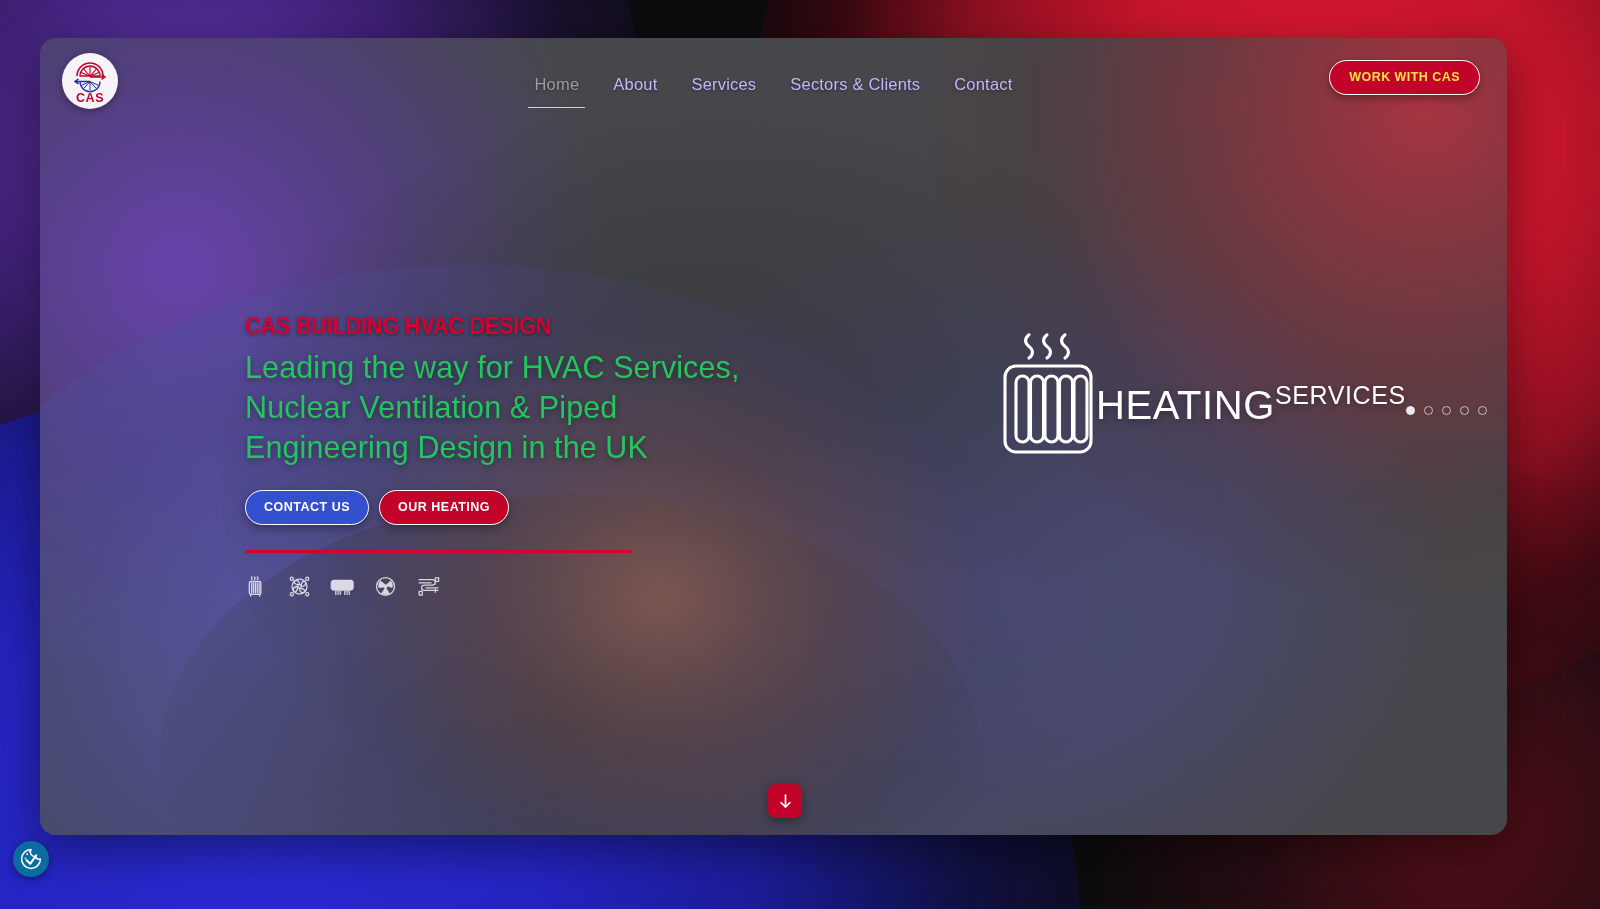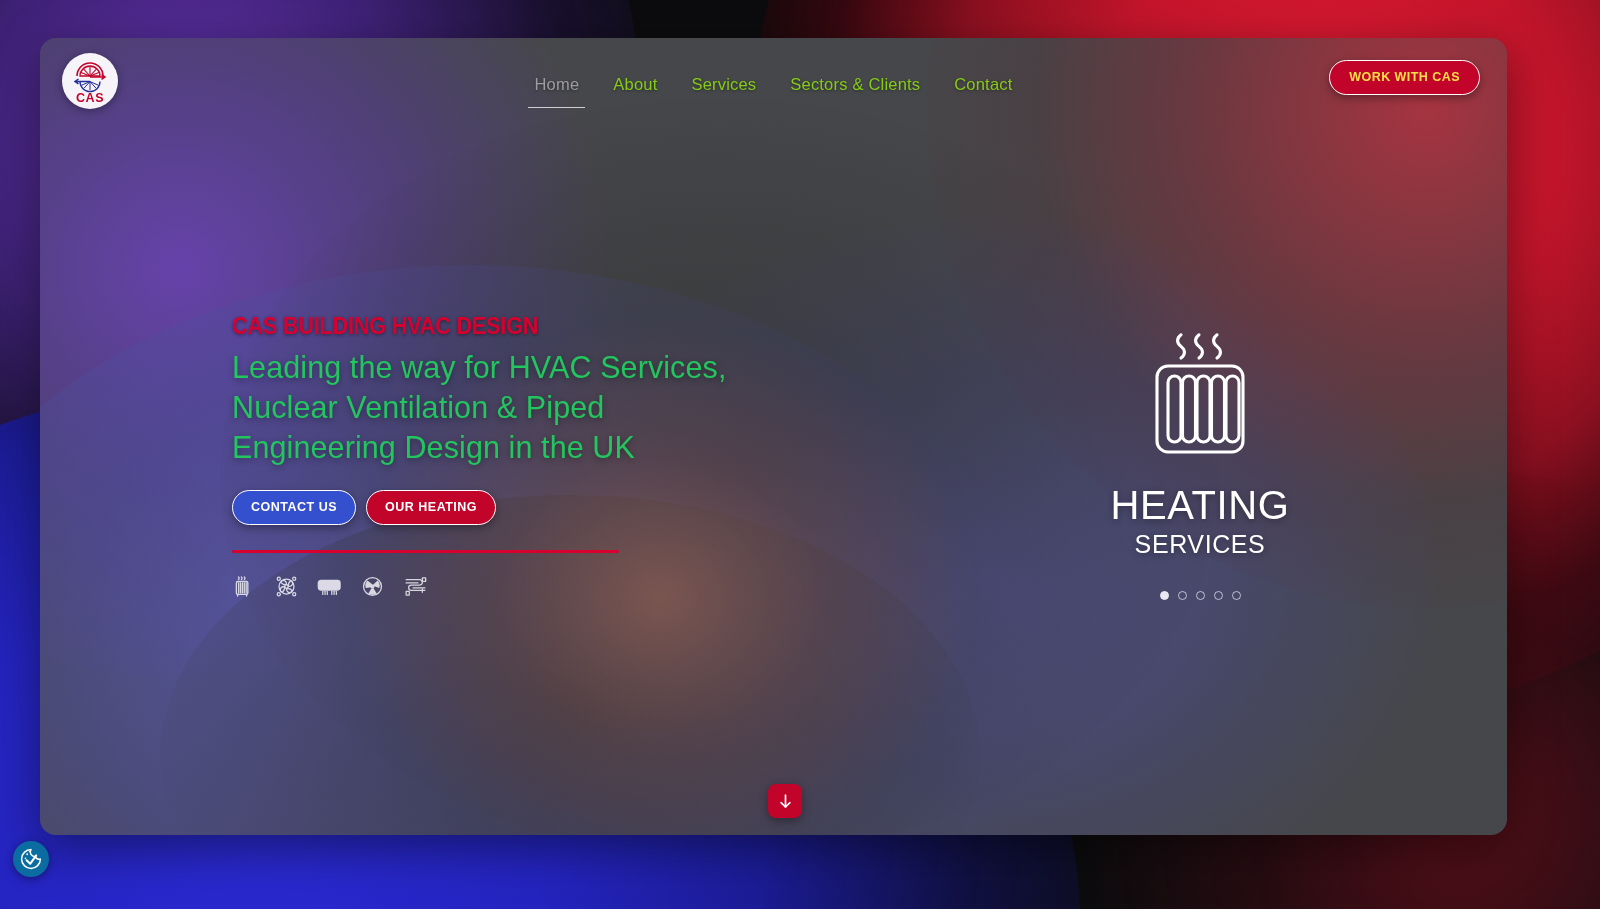--- a/index.html
+++ b/index.html
@@ -111,21 +111,21 @@
     box-shadow:0 2px 8px rgba(0,0,0,0.35);
     display:flex; align-items:center; justify-content:center;
   }
   .nav {
     position:absolute; left:0; right:0; top:28px;
     display:flex; justify-content:center; align-items:flex-end;
     gap:0px;
   }
   .nav-item {
     position:relative;
-    color:#84cc16;
+    color:#c4b5fd;
     font-size:16.5px;
     font-weight:400;
     letter-spacing:0.2px;
     padding:9px 17px 14px 17px;
     white-space:nowrap;
     text-shadow:0 1px 3px rgba(0,0,0,0.4);
     cursor:pointer;
   }
   .nav-item.active { color:#9d9d9f; }
   .nav-item.active::after {
@@ -142,21 +142,21 @@
     border:1.6px solid #ffffff;
     border-radius:999px;
     box-shadow:0 3px 9px rgba(0,0,0,0.35);
     cursor:pointer;
     white-space:nowrap;
   }
 
   
   .hero-left {
     position:absolute;
-    left:192px; top:275px;
+    left:205px; top:275px;
     width:620px;
     z-index:5;
   }
   .eyebrow {
     color:#d7012f;
     font-size:23px;
     font-weight:700;
     letter-spacing:-0.2px;
     transform:scaleX(0.94);
     transform-origin:left center;
@@ -197,21 +197,21 @@
     margin-top:20px;
     display:flex; align-items:center; gap:17px;
   }
   .svc-icon { opacity:0.9; }
 
   
   .hero-right {
     position:absolute;
     left:960px; top:290px;
     width:400px;
-    display:flex; flex-direction:column; align-items:center;
+    display:flex; flex-direction:row; align-items:center;
     z-index:5;
     text-align:right;
   }
   .slide-title {
     margin-top:24px;
     color:#ffffff;
     font-size:40px;
     font-weight:300;
     letter-spacing:0.6px;
     line-height:1.08;

